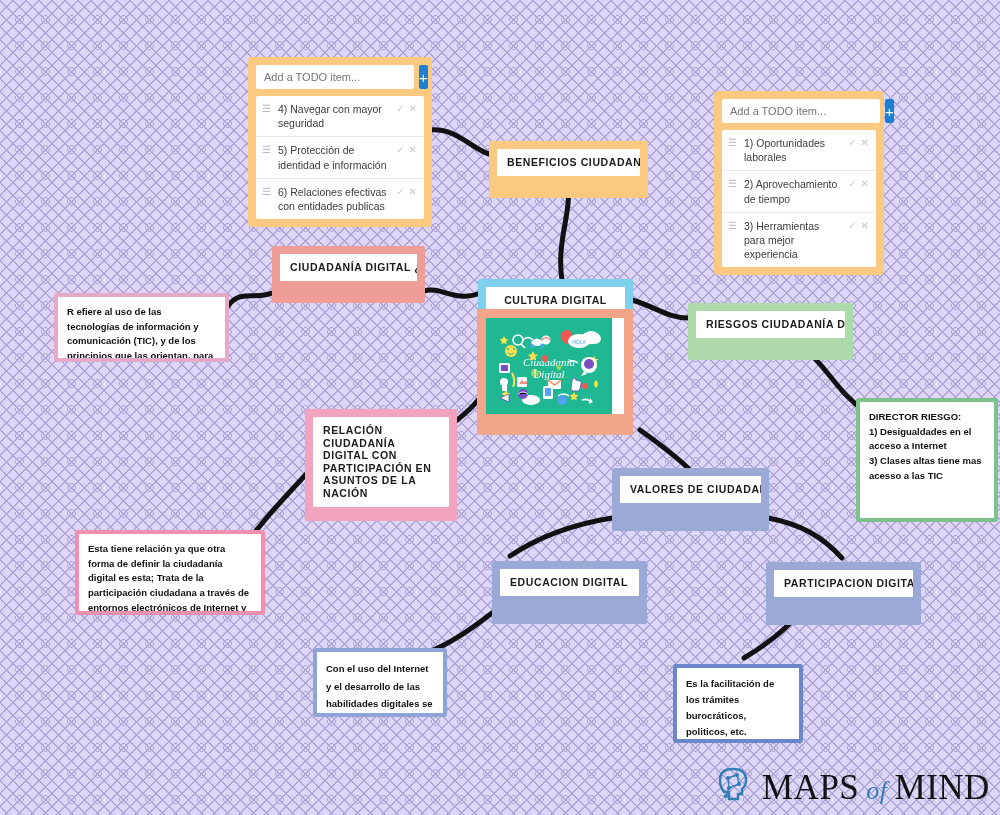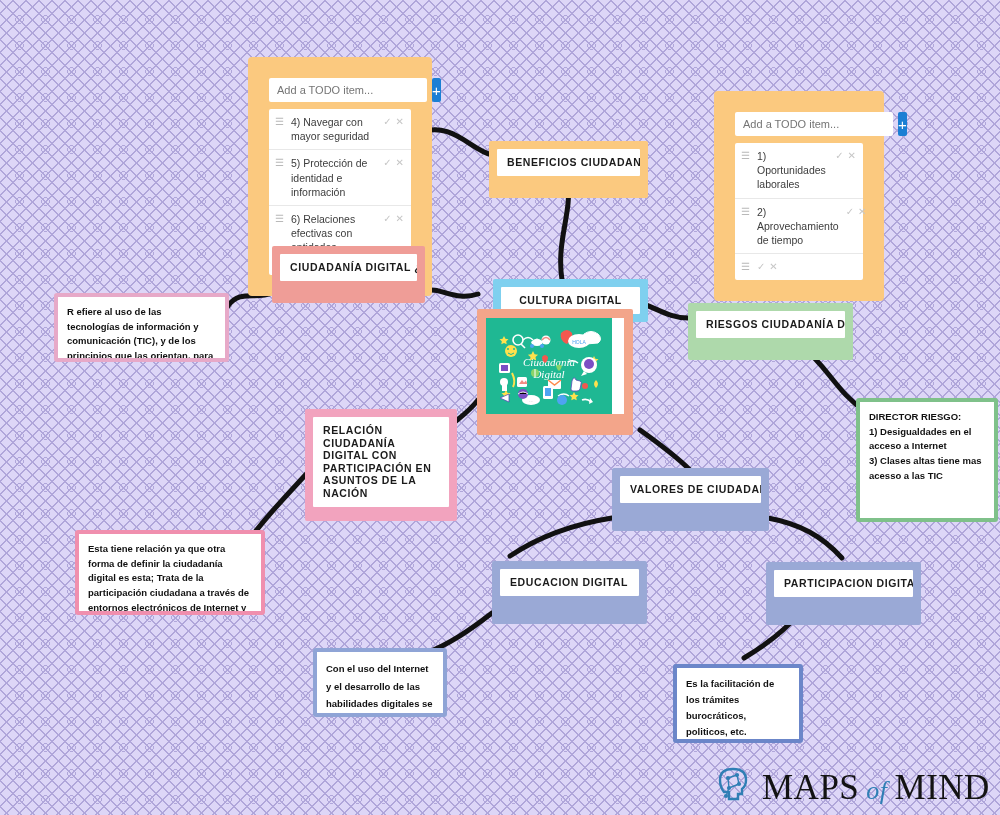--- a/index.html
+++ b/index.html
@@ -58,21 +58,21 @@
     color:#111;
     font-weight:bold;
     overflow:hidden;
   }
 
   
   .todo {
     position:absolute;
     background:#fbc97f;
     border-radius:4px;
-    padding:21px;
+    padding:8px;
   }
   .todo-input-row { display:flex; gap:5px; align-items:stretch; }
   .todo-input {
     flex:1;
     background:#fff;
     border:none;
     border-radius:2px;
     padding:6px 8px;
     font-size:11px;
     color:#9a9a9a;
@@ -213,37 +213,38 @@
     <div class="todo-item">
       <span class="todo-handle">☰</span>
       <span class="todo-text">2) Aprovechamiento de tiempo</span>
       <span class="todo-actions">
           <span>✓</span>
           <span>✕</span>
         </span>
     </div>
     <div class="todo-item">
       <span class="todo-handle">☰</span>
+      <span class="todo-text">3) Herramientas para mejor experiencia</span>
       <span class="todo-actions">
           <span>✓</span>
           <span>✕</span>
         </span>
     </div>
   </div>
 </div>
 
 <div class="node center-label" style="left:489px; top:141px; width:159px; background:#fbc97f;">
   <div class="label">BENEFICIOS CIUDADANÍA DIGITA</div>
 </div>
 
 <div class="node" style="left:272px; top:246px; width:153px; background:#ef9d97;">
   <div class="label">CIUDADANÍA DIGITAL ¿QUE ES?</div>
 </div>
 
-<div class="node center-label" style="left:493px; top:279px; width:155px; background:#7fd0ef; padding-bottom:8px;">
+<div class="node center-label" style="left:478px; top:279px; width:155px; background:#7fd0ef; padding-bottom:8px;">
   <div class="label">CULTURA DIGITAL</div>
 </div>
 
 <div class="node" style="left:688px; top:303px; width:165px; background:#aed9ab;">
   <div class="label">RIESGOS CIUDADANÍA DIGITAL</div>
 </div>
 
 <div class="node" style="left:305px; top:409px; width:152px; background:#f2a3be; padding-bottom:14px;">
   <div class="label" style="white-space:normal;">RELACIÓN CIUDADANÍA DIGITAL CON PARTICIPACIÓN EN ASUNTOS DE LA NACIÓN</div>
 </div>

